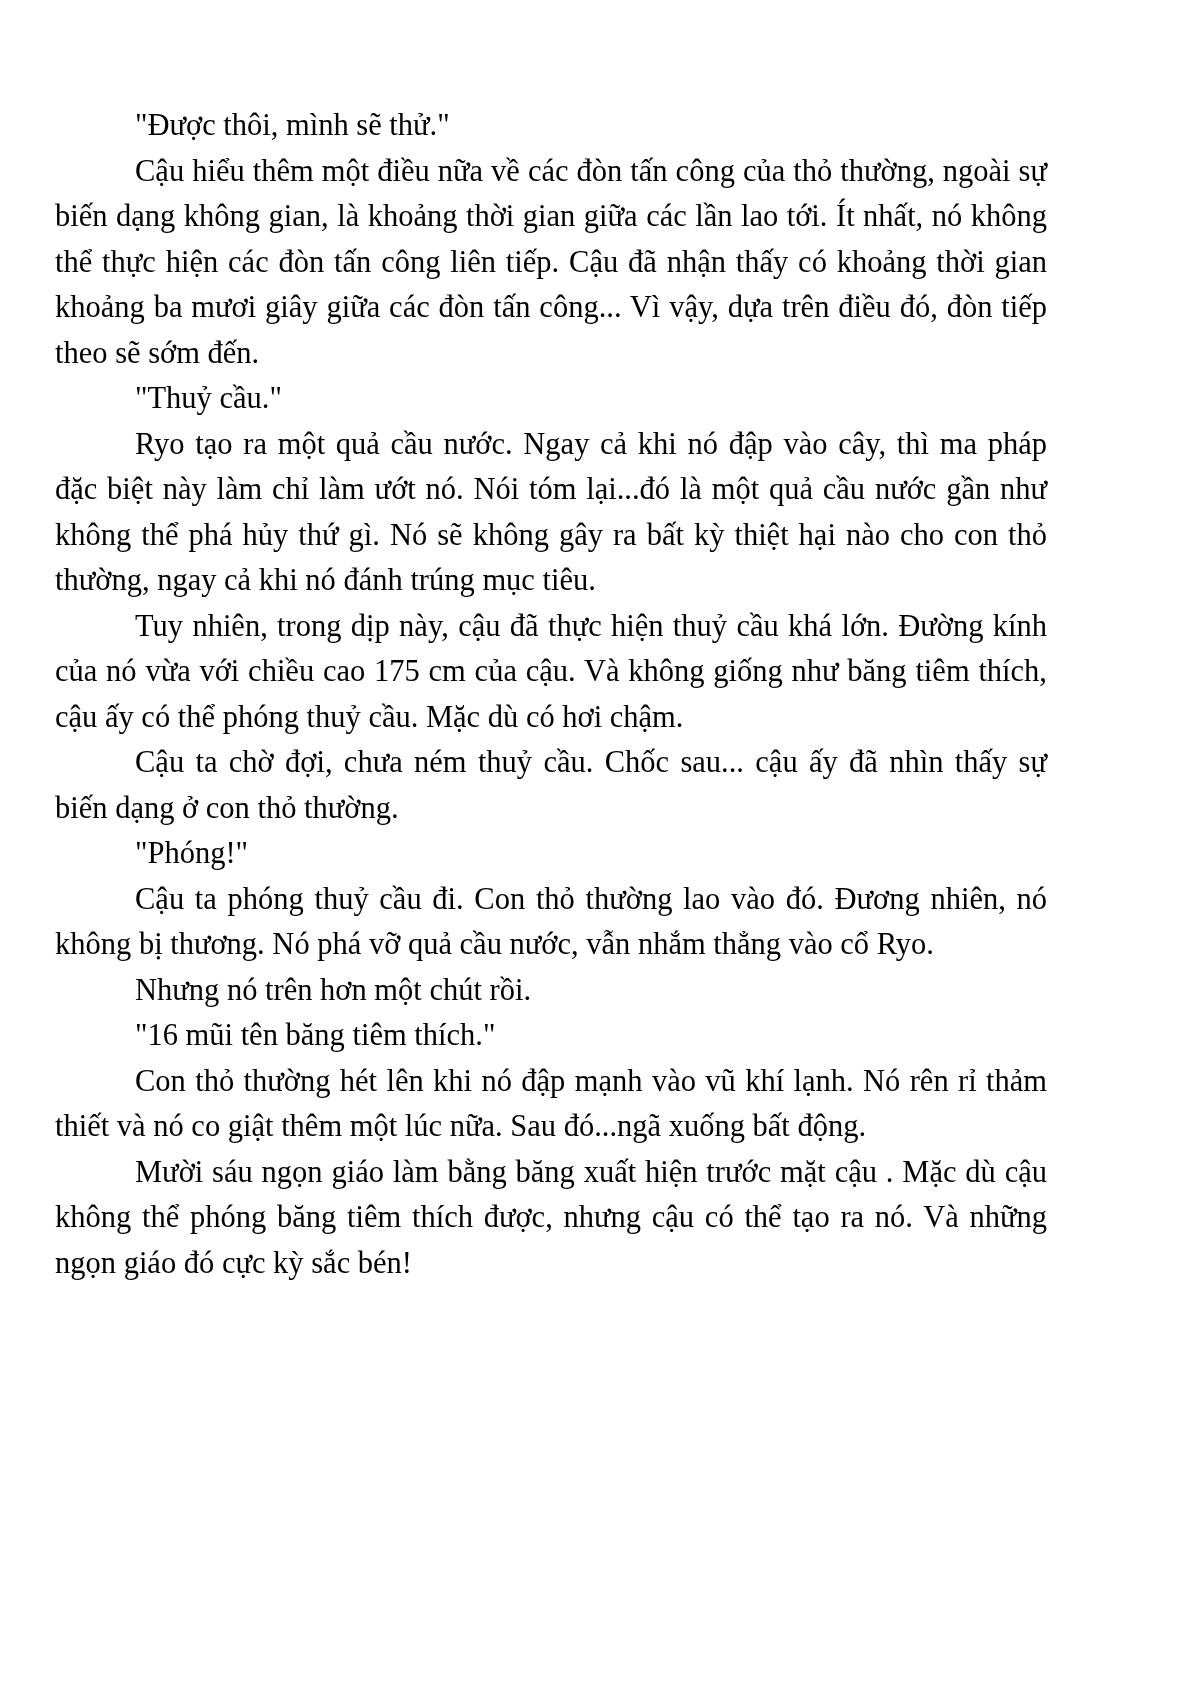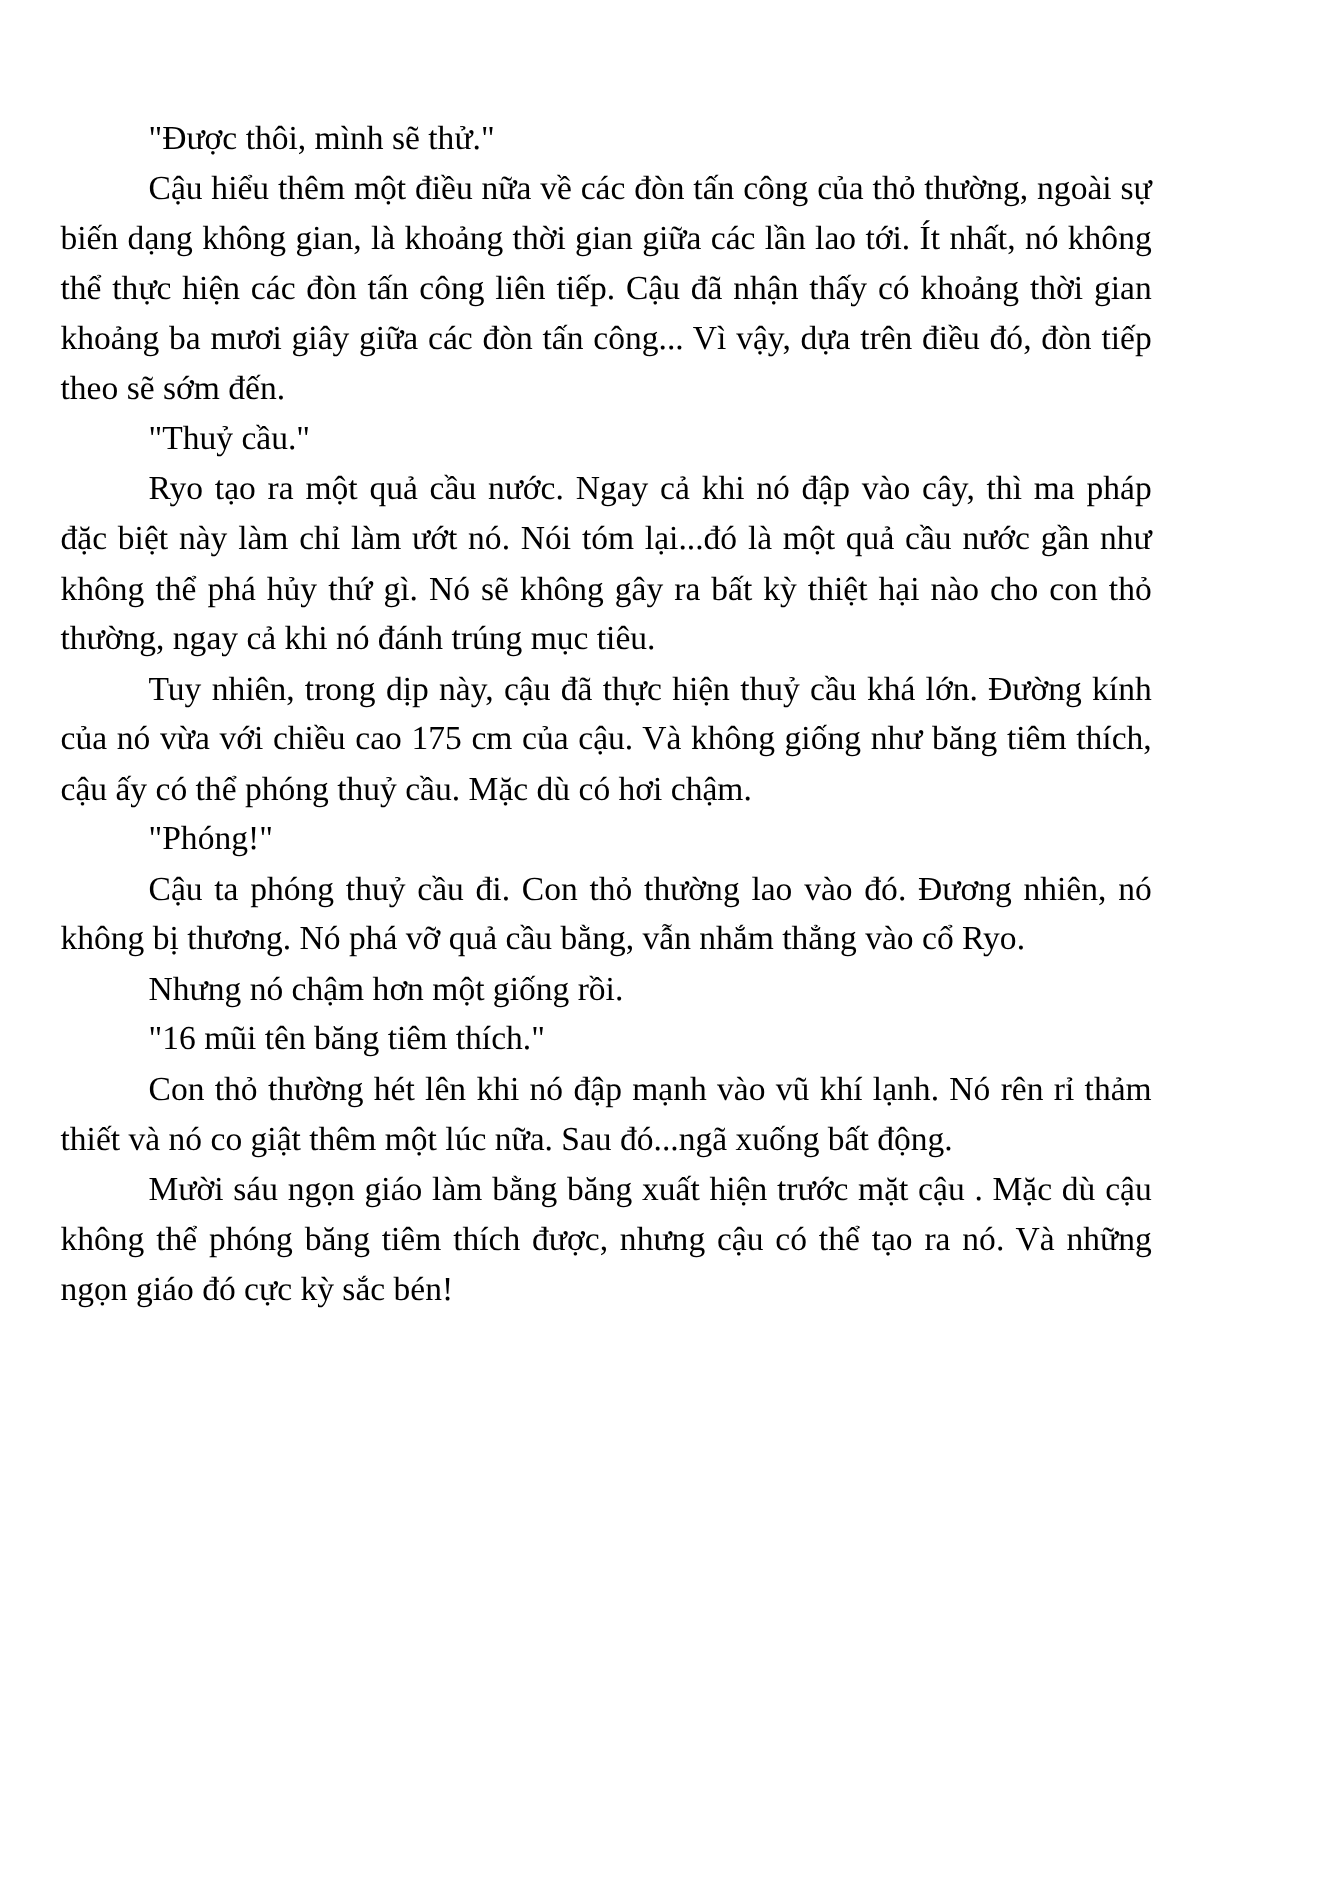--- a/index.html
+++ b/index.html
@@ -60,26 +60,27 @@
     <p class="para short">"Được thôi, mình sẽ thử."</p>
 
     <p class="para">Cậu hiểu thêm một điều nữa về các đòn tấn công của thỏ thường, ngoài sự biến dạng không gian, là khoảng thời gian giữa các lần lao tới. Ít nhất, nó không thể thực hiện các đòn tấn công liên tiếp. Cậu đã nhận thấy có khoảng thời gian khoảng ba mươi giây giữa các đòn tấn công... Vì vậy, dựa trên điều đó, đòn tiếp theo sẽ sớm đến.</p>
 
     <p class="para short">"Thuỷ cầu."</p>
 
     <p class="para">Ryo tạo ra một quả cầu nước. Ngay cả khi nó đập vào cây, thì ma pháp đặc biệt này làm chỉ làm ướt nó. Nói tóm lại...đó là một quả cầu nước gần như không thể phá hủy thứ gì. Nó sẽ không gây ra bất kỳ thiệt hại nào cho con thỏ thường, ngay cả khi nó đánh trúng mục tiêu.</p>
 
     <p class="para">Tuy nhiên, trong dịp này, cậu đã thực hiện thuỷ cầu khá lớn. Đường kính của nó vừa với chiều cao 175 cm của cậu. Và không giống như băng tiêm thích, cậu ấy có thể phóng thuỷ cầu. Mặc dù có hơi chậm.</p>
 
+    <p class="para">Cậu ta chờ đợi, chưa ném thuỷ cầu. Chốc sau... cậu ấy đã nhìn thấy sự biến dạng ở con thỏ thường.</p>
 
     <p class="para short">"Phóng!"</p>
 
-    <p class="para">Cậu ta phóng thuỷ cầu đi. Con thỏ thường lao vào đó. Đương nhiên, nó không bị thương. Nó phá vỡ quả cầu bằng, vẫn nhắm thẳng vào cổ Ryo.</p>
+    <p class="para">Cậu ta phóng thuỷ cầu đi. Con thỏ thường lao vào đó. Đương nhiên, nó không bị thương. Nó phá vỡ quả cầu nước, vẫn nhắm thẳng vào cổ Ryo.</p>
 
-    <p class="para short">Nhưng nó chậm hơn một giống rồi.</p>
+    <p class="para short">Nhưng nó trên hơn một chút rồi.</p>
 
     <p class="para short">"16 mũi tên băng tiêm thích."</p>
 
     <p class="para">Con thỏ thường hét lên khi nó đập mạnh vào vũ khí lạnh. Nó rên rỉ thảm thiết và nó co giật thêm một lúc nữa. Sau đó...ngã xuống bất động.</p>
 
     <p class="para">Mười sáu ngọn giáo làm bằng băng xuất hiện trước mặt cậu . Mặc dù cậu không thể phóng băng tiêm thích  được, nhưng cậu có thể tạo ra nó. Và những ngọn giáo đó cực kỳ sắc bén!</p>
 
   </div>
 </div>
 

